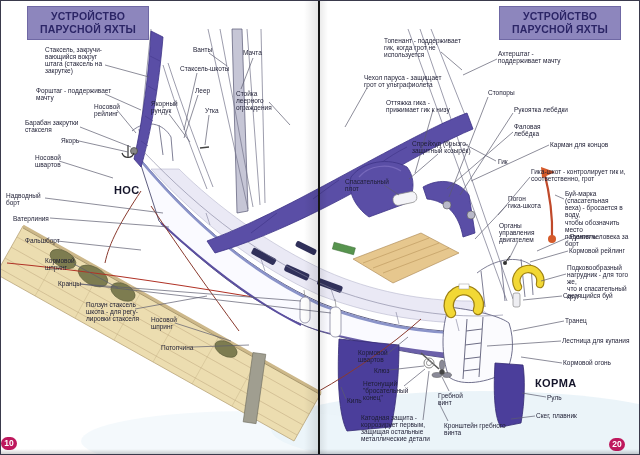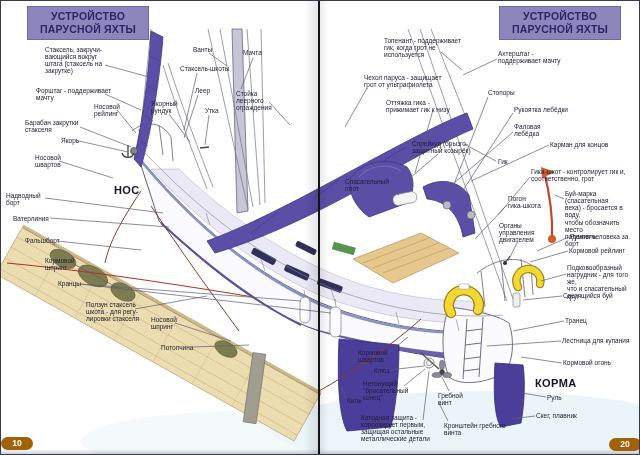--- a/index.html
+++ b/index.html
@@ -10,22 +10,22 @@
   }
   .header-box{
     position:absolute;width:112px;padding:3px 4px;
     background:#8d86bd;border:1px solid #6f68a4;
     color:#2b2566;font-weight:bold;font-size:10.5px;line-height:1.25;
     text-align:center;white-space:pre-line;letter-spacing:.2px;
   }
   .header-left{left:26px;top:5px;}
   .header-right{left:498px;top:5px;}
   .page-pill{
-    position:absolute;width:32px;height:13px;border-radius:8px;
-    background:#a16207;color:#ffffff;font-size:8.5px;font-weight:bold;
+    position:absolute;width:16px;height:13px;border-radius:8px;
+    background:#be185d;color:#ffffff;font-size:8.5px;font-weight:bold;
     text-align:center;line-height:13px;
   }
   .pill-left{left:0px;top:436px;}
   .pill-right{left:608px;top:437px;}
   #illustration{position:absolute;left:0;top:0;}
   #leader-svg{position:absolute;left:0;top:0;pointer-events:none;}
   #label-layer .lbl{
     position:absolute;font-size:6.5px;line-height:1.1;color:#1d1d33;
     white-space:pre-line;
   }

